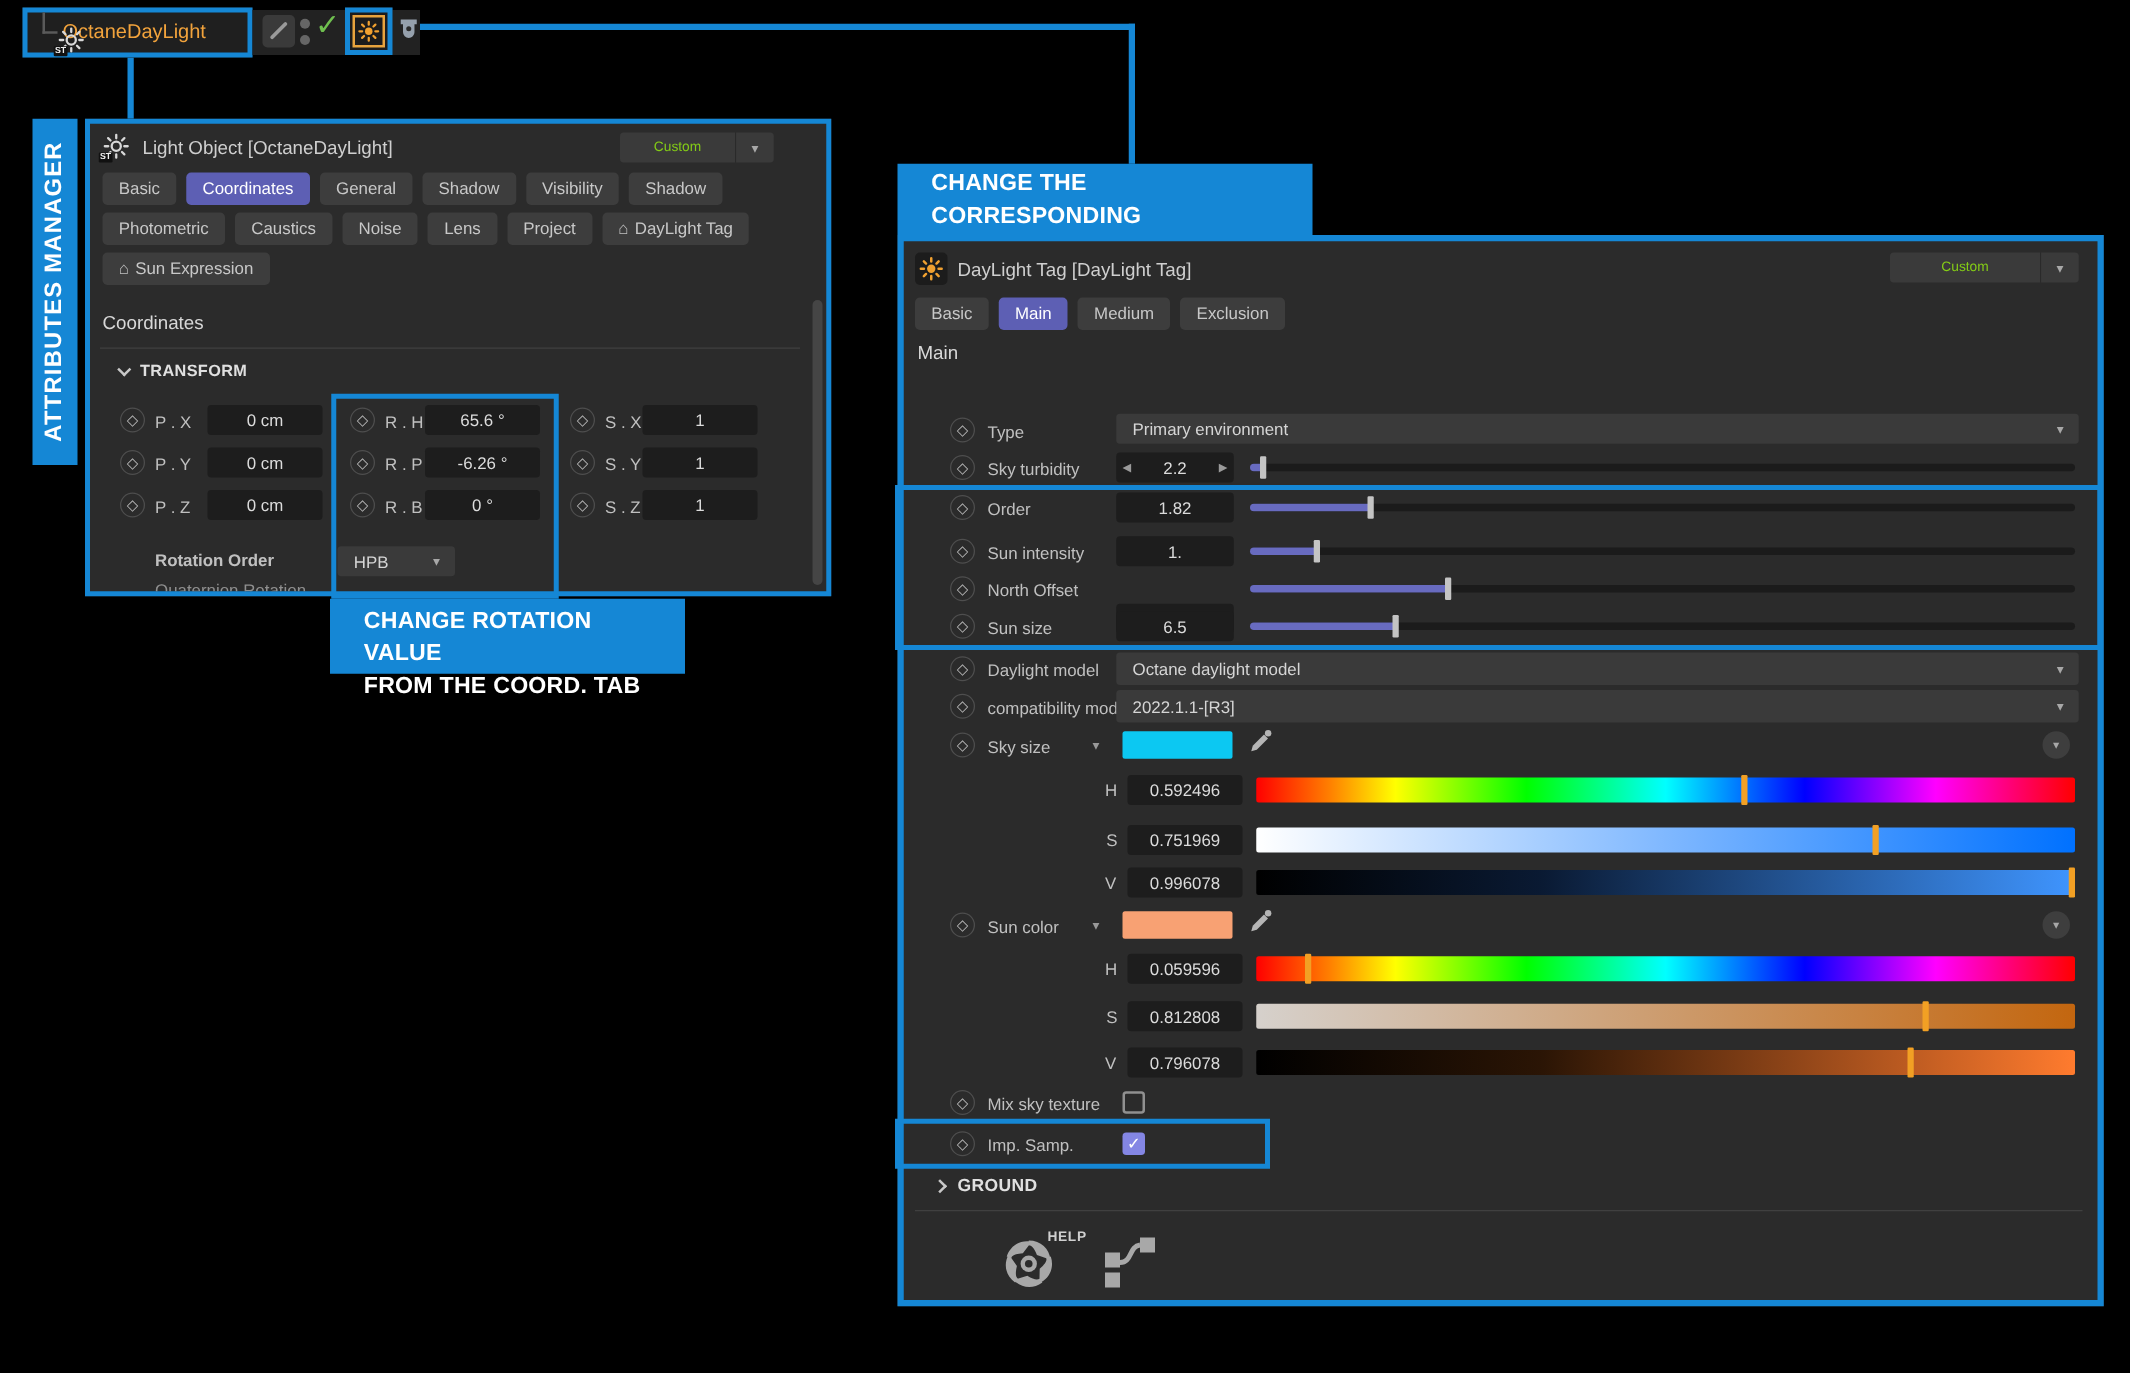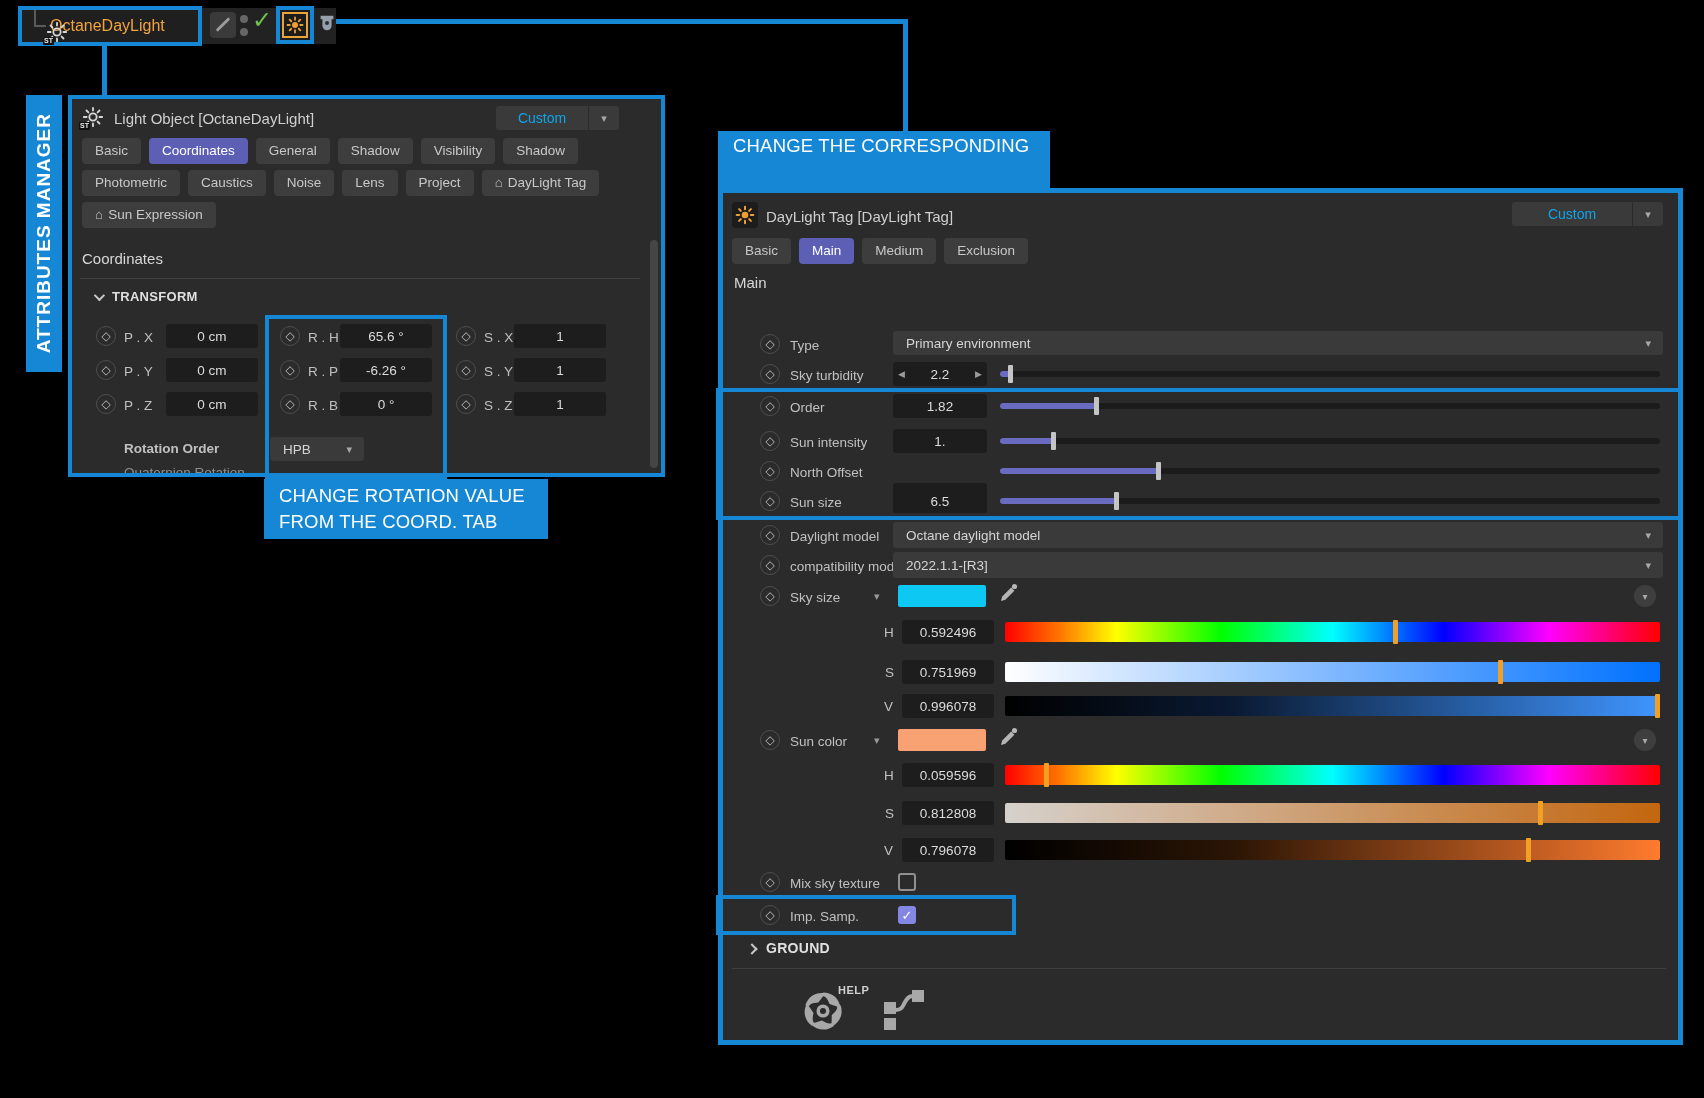--- a/index.html
+++ b/index.html
@@ -3,22 +3,22 @@
 <meta charset="utf-8">
 <style>
   html,body{margin:0;padding:0;background:#000;}
   .stage{position:relative;width:1704px;height:1098px;background:#000;overflow:hidden;
          font-family:"Liberation Sans","DejaVu Sans",sans-serif;color:#c8c8c8;}
   .abs{position:absolute;}
 
   
   .accent{background:#1587d5;}
   .frame{position:absolute;border:4px solid #1587d5;background:#2b2b2b;box-sizing:border-box;}
-  .callout{position:absolute;background:#1587d5;color:#fff;font-weight:normal;
-           font-size:18.5px;line-height:26px;padding:4px 15px;letter-spacing:.2px;box-sizing:border-box;}
+  .callout{position:absolute;background:#1587d5;color:#fff;font-weight:bold;
+           font-size:18.5px;line-height:26px;padding:4px 27px;letter-spacing:.2px;box-sizing:border-box;}
   .hl-box{position:absolute;border:4px solid #1587d5;box-sizing:border-box;pointer-events:none;}
 
   
   .am-ribbon{position:absolute;background:#1587d5;display:flex;align-items:center;justify-content:center;}
   .am-ribbon span{writing-mode:vertical-rl;transform:rotate(180deg);color:#fff;font-weight:bold;
                   font-size:19px;letter-spacing:1px;white-space:nowrap;}
 
   
   .obj-box{position:absolute;left:18px;top:6px;width:184px;height:40px;border:4px solid #1587d5;
            background:#1f1f1f;box-sizing:border-box;display:flex;align-items:center;}
@@ -40,21 +40,21 @@
   
   .panel-title{font-size:15px;color:#cfcfcf;white-space:nowrap;}
   .sun-tile{position:absolute;width:26px;height:26px;background:#1c1c1c;border-radius:4px;
             display:flex;align-items:center;justify-content:center;}
   .dd{position:absolute;background:#3a3a3a;border-radius:3px;box-sizing:border-box;
       font-size:13.5px;color:#d5d5d5;display:flex;align-items:center;}
   .dd .dd-text{padding-left:13px;white-space:nowrap;}
   .dd .dd-arr{position:absolute;right:12px;color:#a8a8a8;font-size:11px;}
   .preset{position:absolute;height:24px;display:flex;}
   .preset .p-main{background:#3a3a3a;border-radius:3px 0 0 3px;display:flex;align-items:center;
-                  justify-content:center;font-size:14px;color:#0ea5e9;}
+                  justify-content:center;font-size:11px;color:#84cc16;}
   .preset .p-arr{width:30px;background:#3a3a3a;border-left:1px solid #2a2a2a;border-radius:0 3px 3px 0;
                  display:flex;align-items:center;justify-content:center;color:#a8a8a8;font-size:11px;}
   .tabs{position:absolute;display:flex;gap:8px;}
   .tab{height:26px;line-height:26px;padding:0 13px;background:#3d3d3d;border-radius:4px;
        font-size:13.5px;color:#c8c8c8;white-space:nowrap;}
   .tab.sel{background:#5d5fb4;color:#fff;}
   .tab .house{margin-right:5px;color:#c0c0c0;}
   .sec-label{position:absolute;font-size:15px;color:#d8d8d8;}
   .divider{position:absolute;height:1px;background:#404040;}
   .grp-head{position:absolute;font-size:13px;font-weight:bold;color:#e0e0e0;letter-spacing:.3px;}

